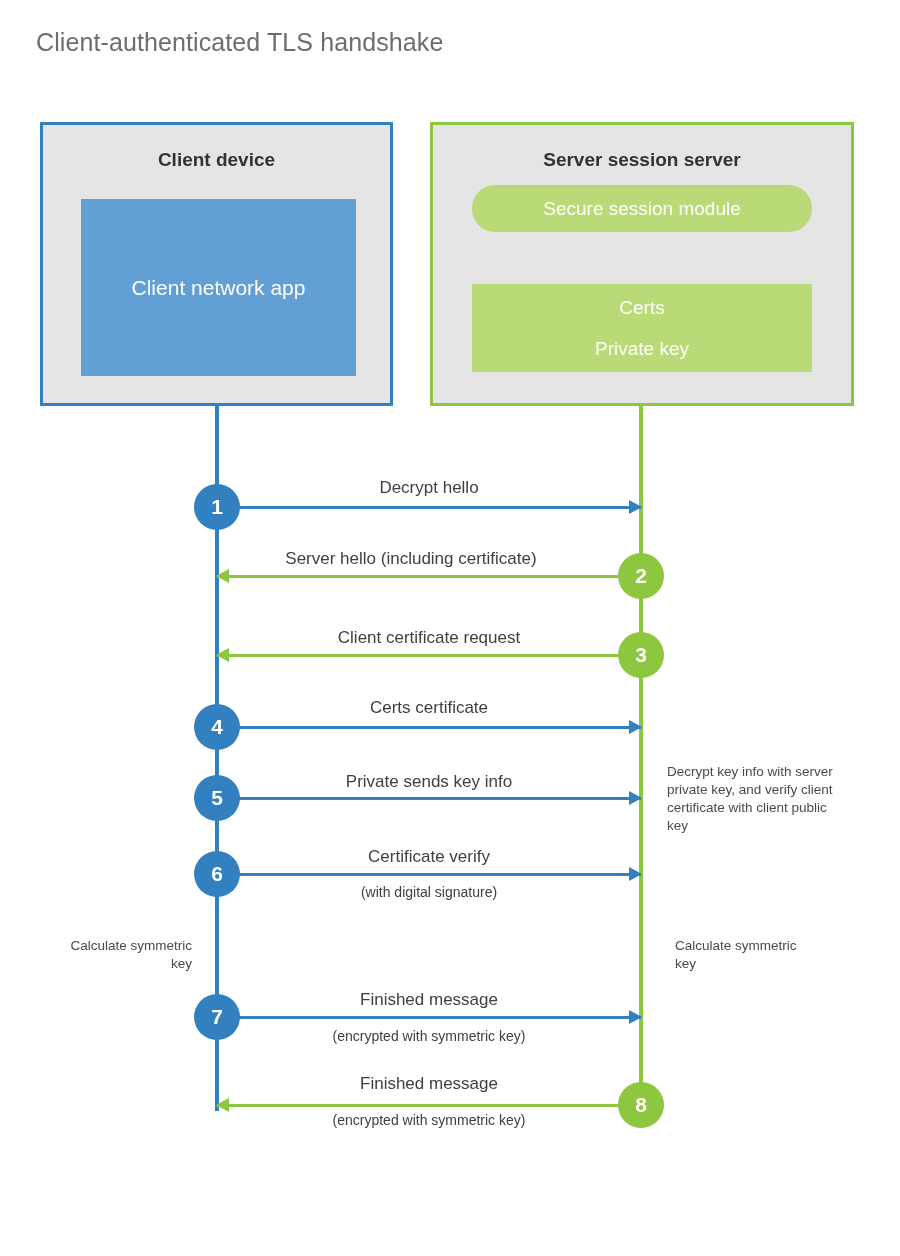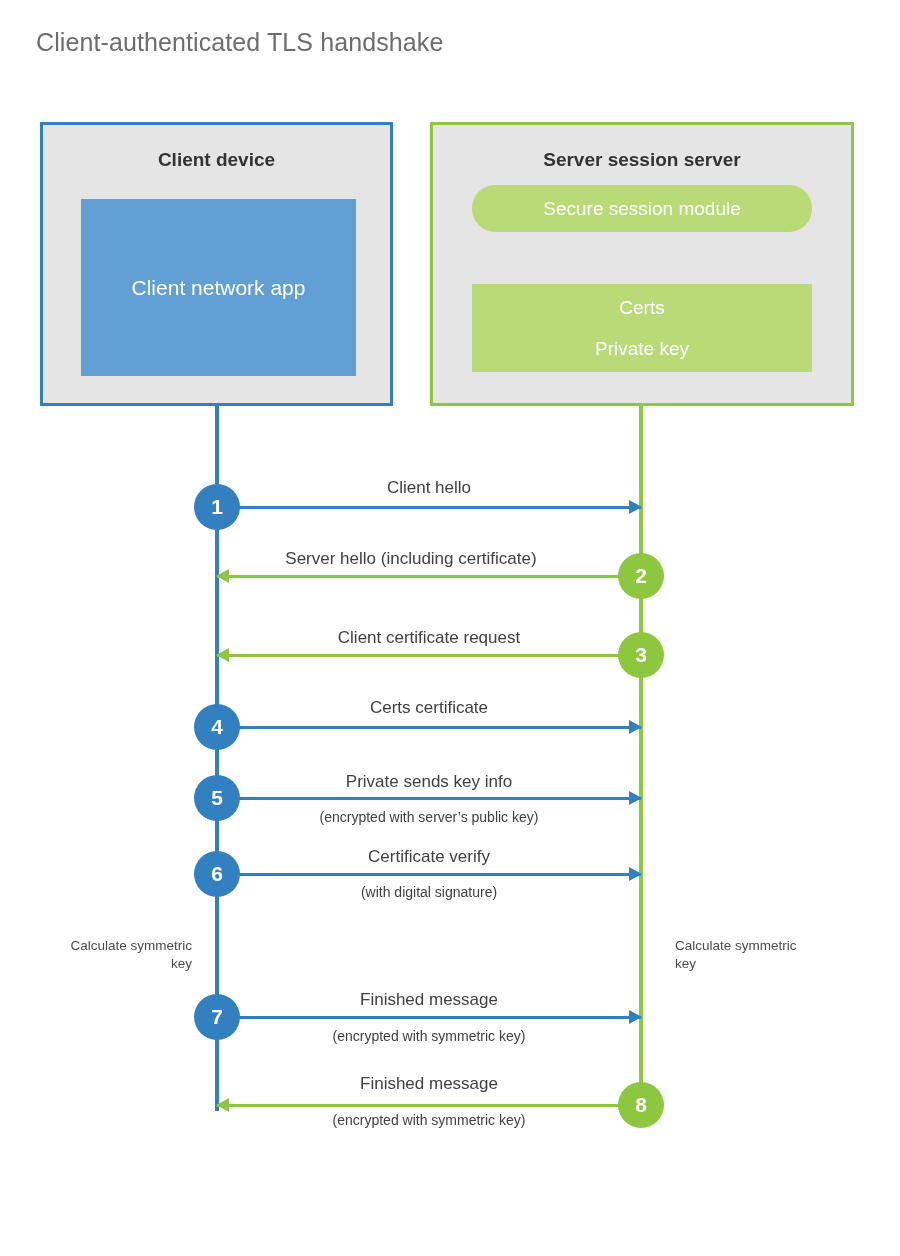--- a/index.html
+++ b/index.html
@@ -209,21 +209,21 @@
   <div id="server-box" class="actor-box">
     <div class="actor-title">Server session server</div>
     <div id="server-block-0" class="server-block">Secure session module</div>
     <div id="server-block-1" class="server-block">Certs</div>
     <div id="server-block-2" class="server-block">Private key</div>
   </div>
 
   <div id="client-lifeline" class="lifeline"></div>
   <div id="server-lifeline" class="lifeline"></div>
 
-  <div class="msg-label" style="left:217px; top:478px; width:424px;">Client hello</div>
+  <div class="msg-label" style="left:217px; top:478px; width:424px;">Decrypt hello</div>
   <div class="arrow blue right" style="left:217px; top:507px; width:424px;">
     <div class="shaft"></div>
     <div class="head"></div>
   </div>
   <div class="step-circle blue" style="left:194px; top:484px;">1</div>
 
   <div class="msg-label" style="left:199px; top:549px; width:424px;">Server hello (including certificate)</div>
   <div class="arrow green left" style="left:217px; top:576px; width:424px;">
     <div class="shaft"></div>
     <div class="head"></div>
@@ -242,31 +242,31 @@
     <div class="shaft"></div>
     <div class="head"></div>
   </div>
   <div class="step-circle blue" style="left:194px; top:704px;">4</div>
 
   <div class="msg-label" style="left:217px; top:772px; width:424px;">Private sends key info</div>
   <div class="arrow blue right" style="left:217px; top:798px; width:424px;">
     <div class="shaft"></div>
     <div class="head"></div>
   </div>
-  <div class="msg-sublabel" style="left:217px; top:809px; width:424px;">(encrypted with server’s public key)</div>
   <div class="step-circle blue" style="left:194px; top:775px;">5</div>
 
   <div class="msg-label" style="left:217px; top:847px; width:424px;">Certificate verify</div>
   <div class="arrow blue right" style="left:217px; top:874px; width:424px;">
     <div class="shaft"></div>
     <div class="head"></div>
   </div>
   <div class="msg-sublabel" style="left:217px; top:884px; width:424px;">(with digital signature)</div>
   <div class="step-circle blue" style="left:194px; top:851px;">6</div>
 
+  <div class="side-note left-align" style="left:667px; top:763px; width:172px;">Decrypt key info with server private key, and verify client certificate with client public key</div>
 
   <div class="side-note right-align" style="left:60px; top:937px; width:132px;">Calculate symmetric key</div>
   <div class="side-note left-align" style="left:675px; top:937px; width:140px;">Calculate symmetric key</div>
 
   <div class="msg-label" style="left:217px; top:990px; width:424px;">Finished message</div>
   <div class="arrow blue right" style="left:217px; top:1017px; width:424px;">
     <div class="shaft"></div>
     <div class="head"></div>
   </div>
   <div class="msg-sublabel" style="left:217px; top:1028px; width:424px;">(encrypted with symmetric key)</div>

